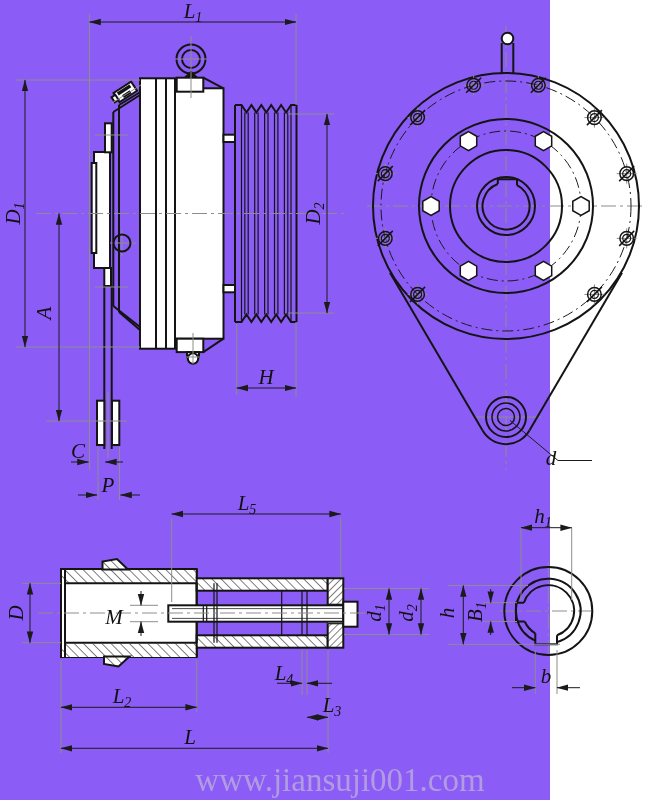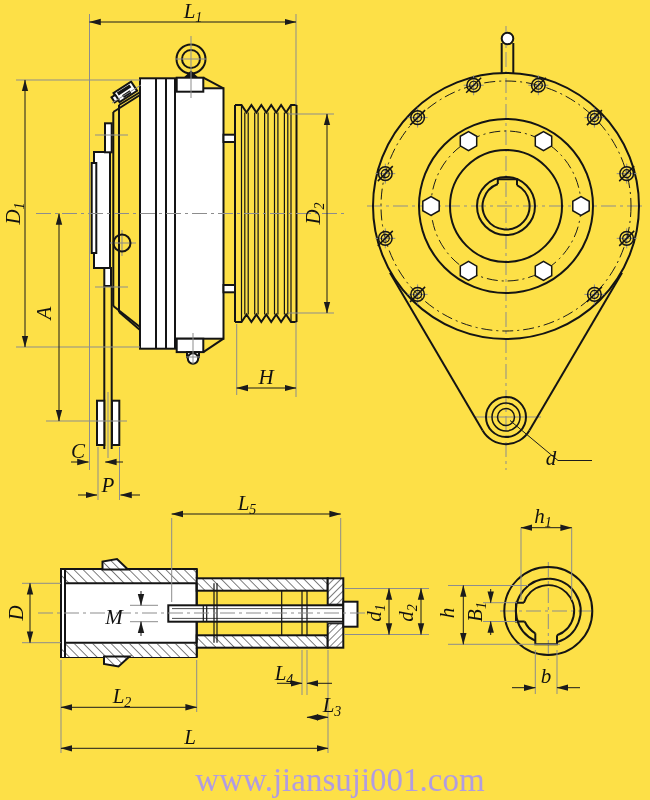--- a/index.html
+++ b/index.html
@@ -1,16 +1,16 @@
 <!DOCTYPE html>
 <html><head>
 <meta charset="utf-8">
 <style>
   html,body{margin:0;padding:0;background:#fff;}
-  #page{width:650px;height:800px;position:relative;background:#fde047;}
+  #page{width:550px;height:800px;position:relative;background:#8b5cf6;}
   svg{display:block;}
   text.dim{font-family:"Liberation Serif","DejaVu Serif",serif;font-style:italic;font-size:21px;fill:#111;}
   text.dim tspan.sub{font-size:14px;}
   text.wm{font-family:"Liberation Serif","DejaVu Serif",serif;font-size:33px;}
   .o2{stroke:#141414;stroke-width:2;fill:none;}
   .o2w{stroke:#141414;stroke-width:2;fill:#fff;}
   .hs{stroke:#141414;stroke-width:2;}
   .o15{stroke:#141414;stroke-width:1.5;fill:none;}
   .o12{stroke:#141414;stroke-width:1.2;fill:none;}
   .gl{stroke:#8d8d8d;stroke-width:1;fill:none;}

